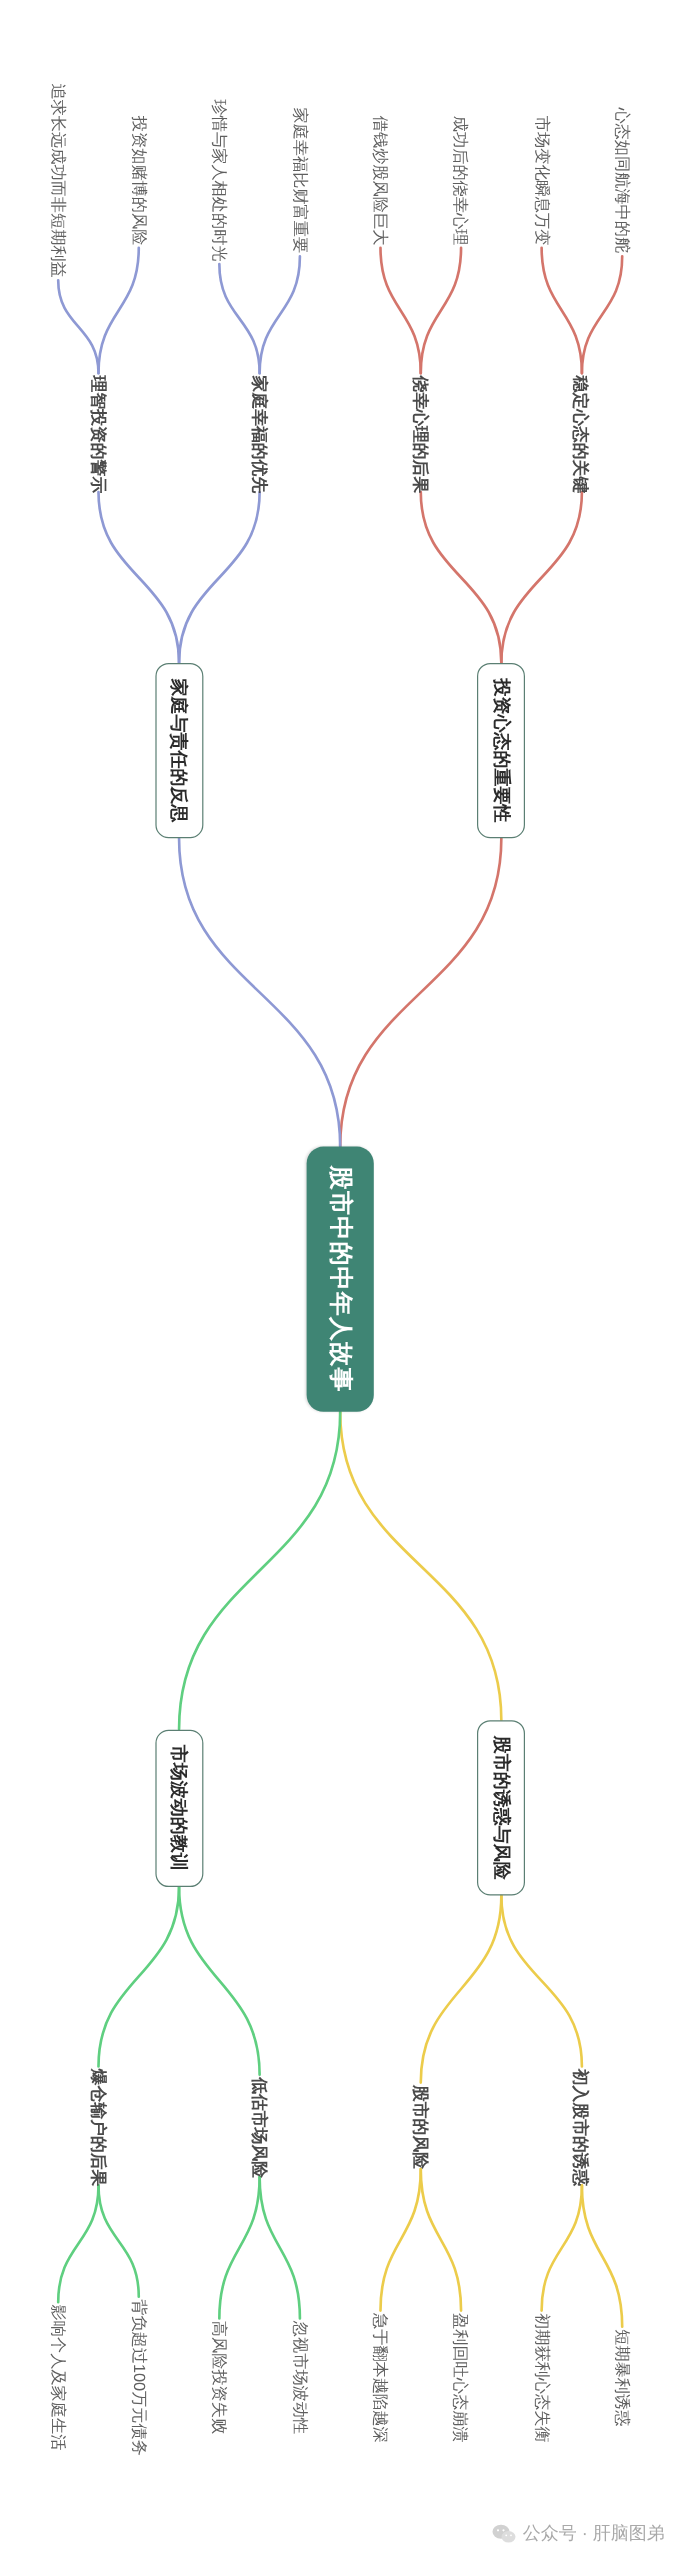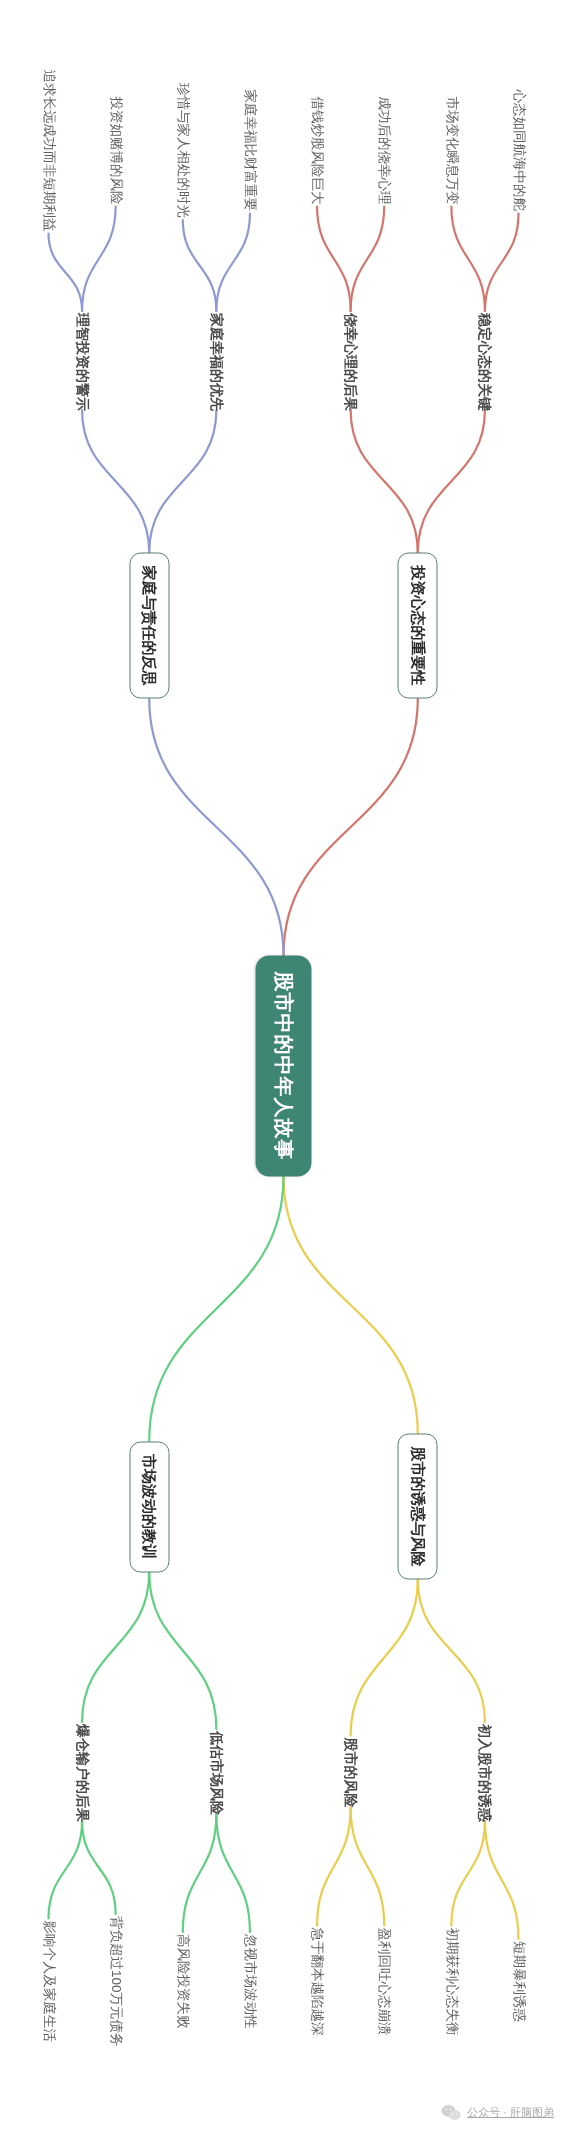--- a/index.html
+++ b/index.html
@@ -52,23 +52,22 @@
     color:#5f5f5f;
     font-size:13.5px;
     background:transparent;
     padding:0 2px;
     height:20px;
   }
   .watermark{
     position:absolute;
     right:12px;bottom:10px;
     display:flex;align-items:center;gap:6px;
-    color:#9a9a9a;font-size:11px;
+    color:#9a9a9a;font-size:15px;
     opacity:.85;
-    text-decoration:underline;
   }
   .wechat{
     width:20px;height:17px;display:inline-block;position:relative;
   }
 </style>
 </head>
 <body>
 
 <div id="stage">
   <div id="map">

